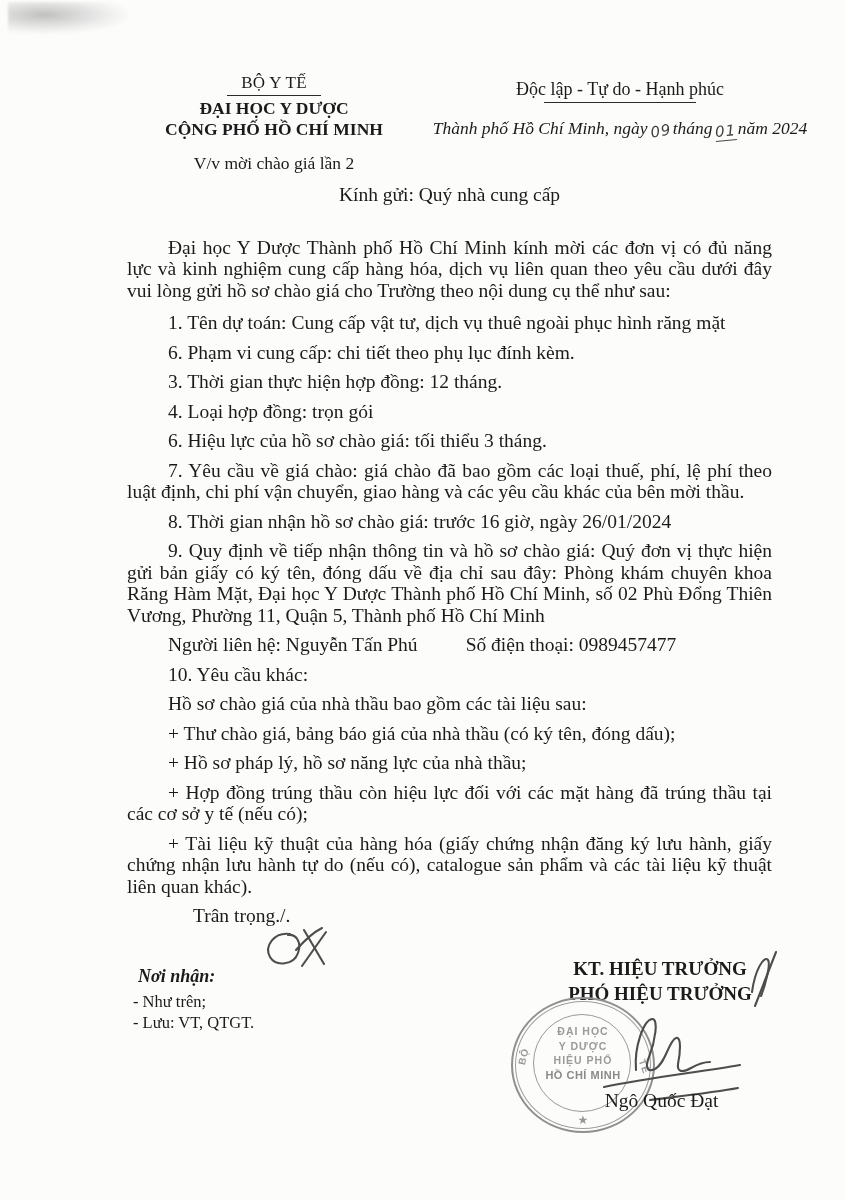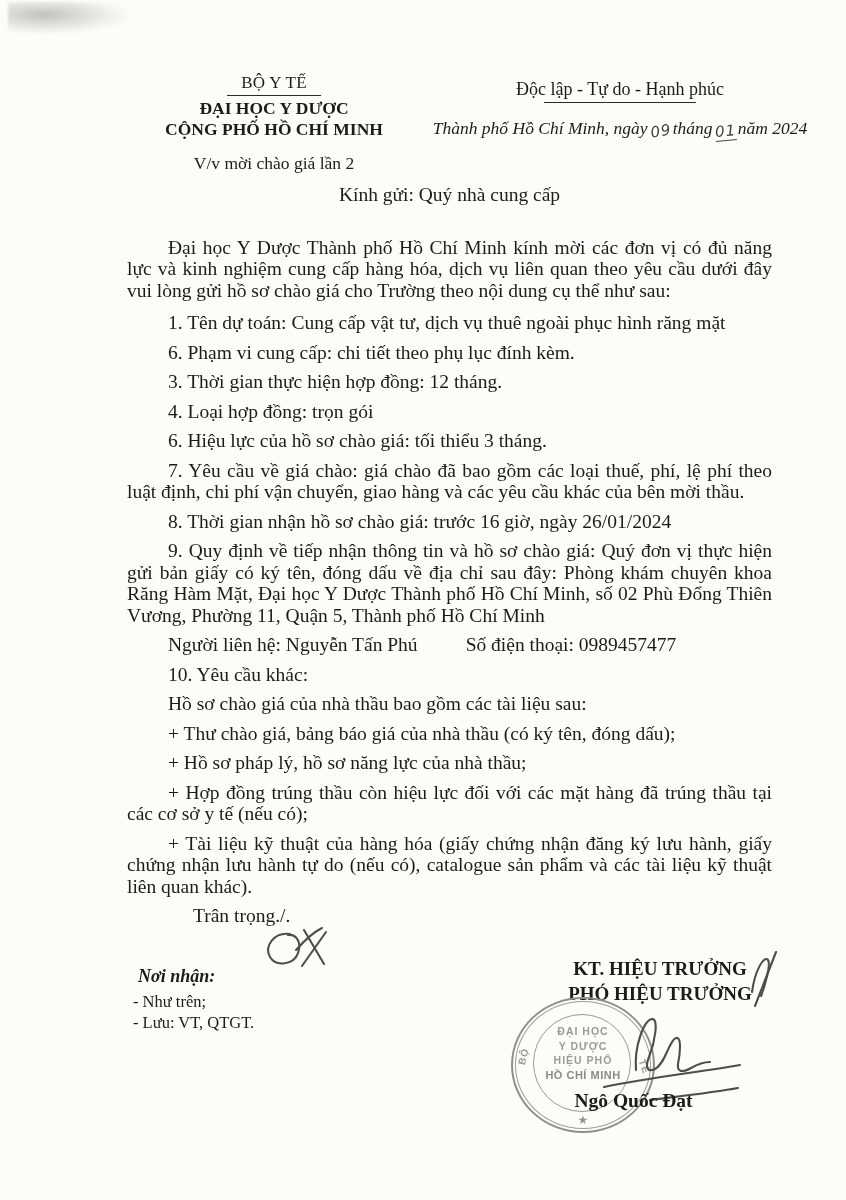--- a/index.html
+++ b/index.html
@@ -31,22 +31,22 @@
   .contact .phone{margin-left:48px;}
   .closing{text-indent:66px;margin-top:2px;position:relative;}
   .scribble-svg{position:absolute;left:258px;top:924px;}
   
   .recipients{position:absolute;left:133px;top:966px;font-size:16.5px;line-height:21px;}
   .recipients-label{font-weight:bold;font-style:italic;font-size:18px;margin-left:5px;margin-bottom:4px;}
   .sign-block{position:absolute;left:530px;top:956px;width:260px;text-align:center;
         font-weight:bold;font-size:19px;line-height:25px;}
   .paraph-svg{position:absolute;left:740px;top:948px;}
   .signature-svg{position:absolute;left:592px;top:1012px;}
-  .signer-name{position:absolute;left:556px;top:1090px;width:155px;text-align:center;
-        font-weight:bold;font-size:19.5px;}
+  .signer-name{position:absolute;left:584px;top:1090px;width:155px;text-align:center;
+        font-weight:normal;font-size:19.5px;}
   
   .stamp{position:absolute;left:511px;top:997px;width:144px;height:136px;}
   .ring-outer{position:absolute;inset:0;border:2px solid #8f8f8f;border-radius:50%;}
   .ring-outer2{position:absolute;inset:4px;border:1px solid #9d9d9d;border-radius:50%;}
   .ring-inner{position:absolute;left:22px;right:24px;top:17px;bottom:21px;border:1.5px solid #999;border-radius:50%;}
   .stamp-text{position:absolute;left:0;right:0;top:27px;text-align:center;
         font-family:"Liberation Sans",sans-serif;font-weight:bold;color:#9a9a9a;
         font-size:10.5px;line-height:14.5px;letter-spacing:1px;}
   .stamp-text .l4{color:#8a8a8a;font-size:11px;letter-spacing:.5px;}
   .stamp-star{position:absolute;left:0;right:0;bottom:5px;text-align:center;color:#949494;font-size:12px;}

